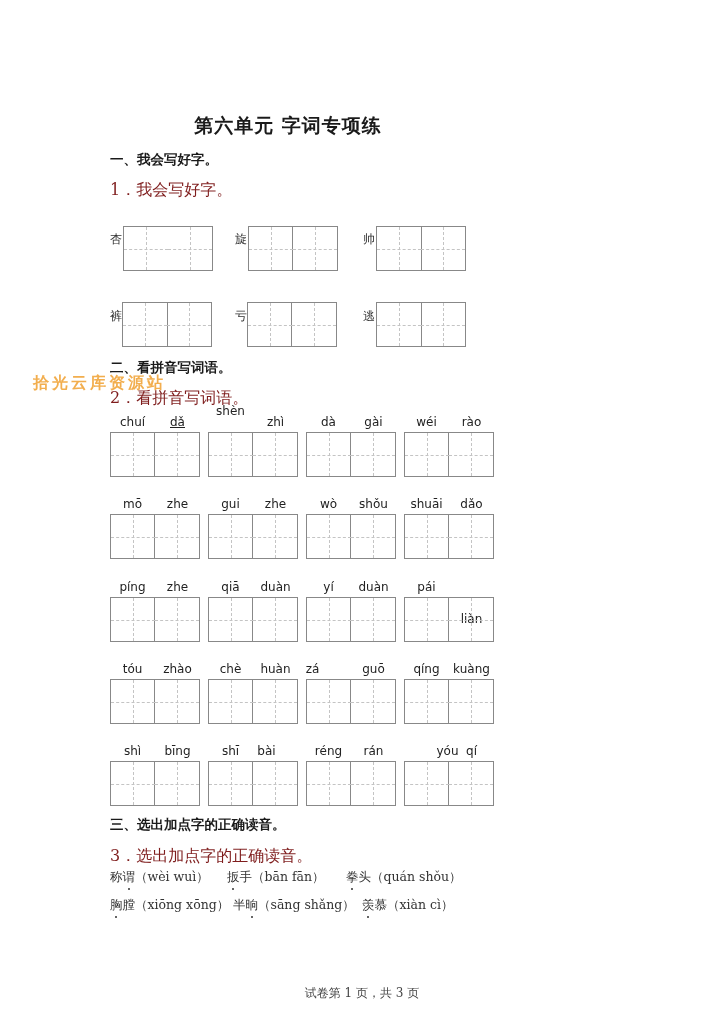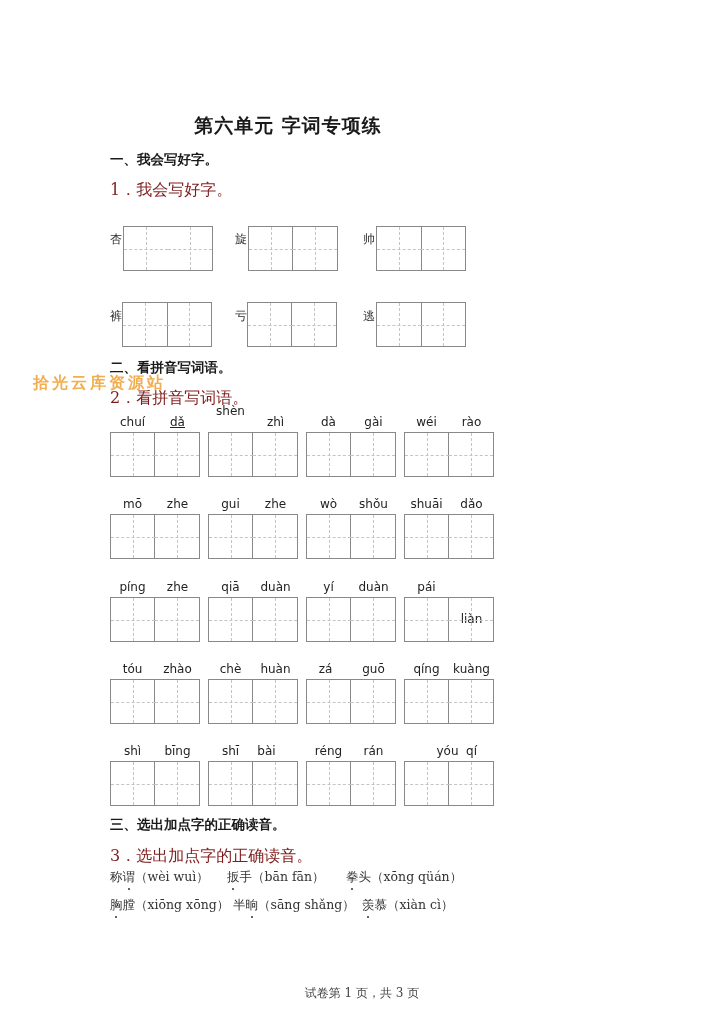--- a/index.html
+++ b/index.html
@@ -182,21 +182,21 @@
   <div class="grid" style="left:110px;top:679px;width:90px;height:45px;">
       <div class="cell l"></div>
       <div class="cell r"></div>
     </div>
   <div class="pinyin" style="left:208px;top:662px;">chè</div>
   <div class="pinyin" style="left:253px;top:662px;">huàn</div>
   <div class="grid" style="left:208px;top:679px;width:90px;height:45px;">
       <div class="cell l"></div>
       <div class="cell r"></div>
     </div>
-  <div class="pinyin" style="left:303px;top:662px;">zá</div>
+  <div class="pinyin" style="left:290px;top:662px;">zá</div>
   <div class="pinyin" style="left:351px;top:662px;">guō</div>
   <div class="grid" style="left:306px;top:679px;width:90px;height:45px;">
       <div class="cell l"></div>
       <div class="cell r"></div>
     </div>
   <div class="pinyin" style="left:404px;top:662px;">qíng</div>
   <div class="pinyin" style="left:449px;top:662px;">kuàng</div>
   <div class="grid" style="left:404px;top:679px;width:90px;height:45px;">
       <div class="cell l"></div>
       <div class="cell r"></div>
@@ -232,21 +232,21 @@
 <div class="abs q-text" style="left:110px;top:846px;">3．选出加点字的正确读音。</div>
 
 <div class="reading-line">
   <div class="reading-item" style="left:110px;top:869px;">
     <span>称</span><span class="dot">谓</span><span>（wèi wuì）</span>
   </div>
   <div class="reading-item" style="left:227px;top:869px;">
     <span class="dot">扳</span><span>手</span><span>（bān fān）</span>
   </div>
   <div class="reading-item" style="left:346px;top:869px;">
-    <span class="dot">拳</span><span>头</span><span>（xōng qüán）</span>
+    <span class="dot">拳</span><span>头</span><span>（quán shǒu）</span>
   </div>
   <div class="reading-item" style="left:110px;top:897px;">
     <span class="dot">胸</span><span>膛</span><span>（xiōng xōng）</span>
   </div>
   <div class="reading-item" style="left:233px;top:897px;">
     <span>半</span><span class="dot">晌</span><span>（sāng shǎng）</span>
   </div>
   <div class="reading-item" style="left:362px;top:897px;">
     <span class="dot">羡</span><span>慕</span><span>（xiàn  cì）</span>
   </div>

